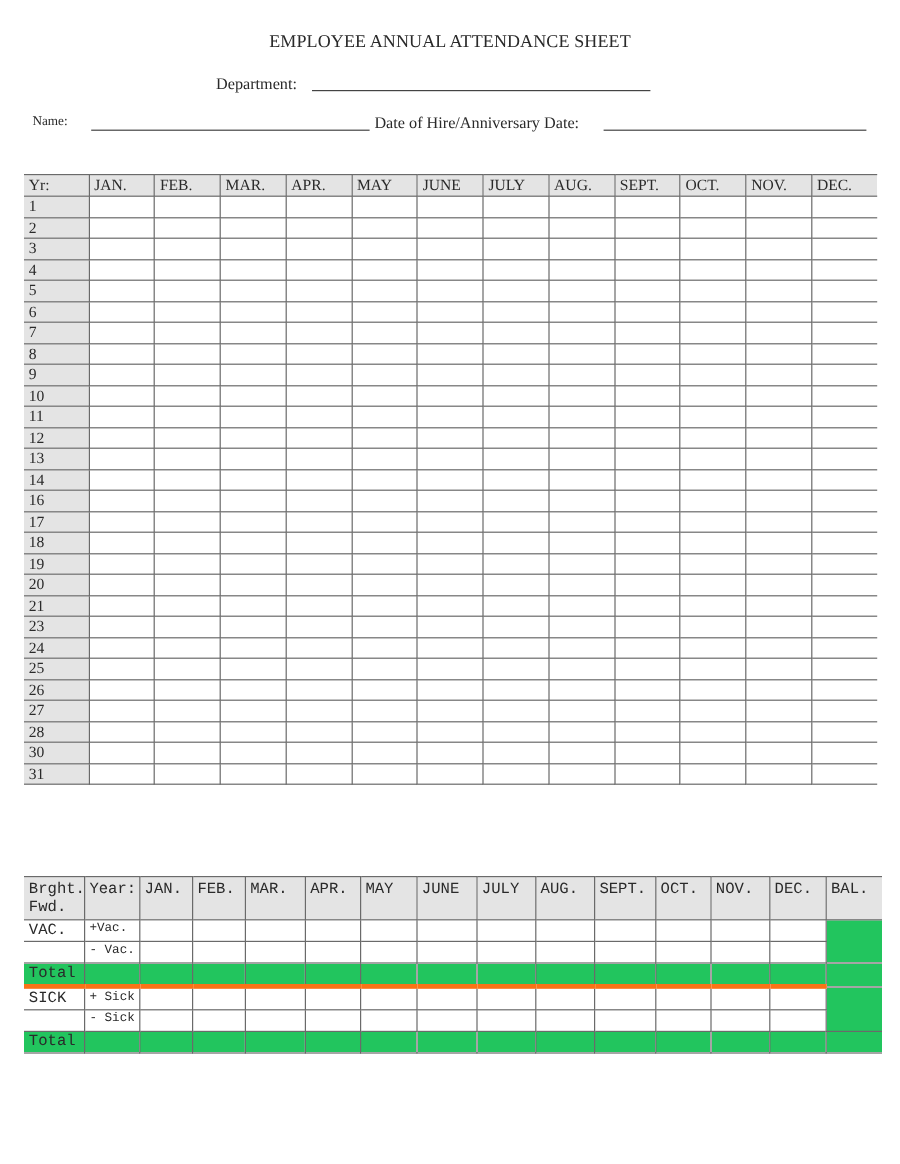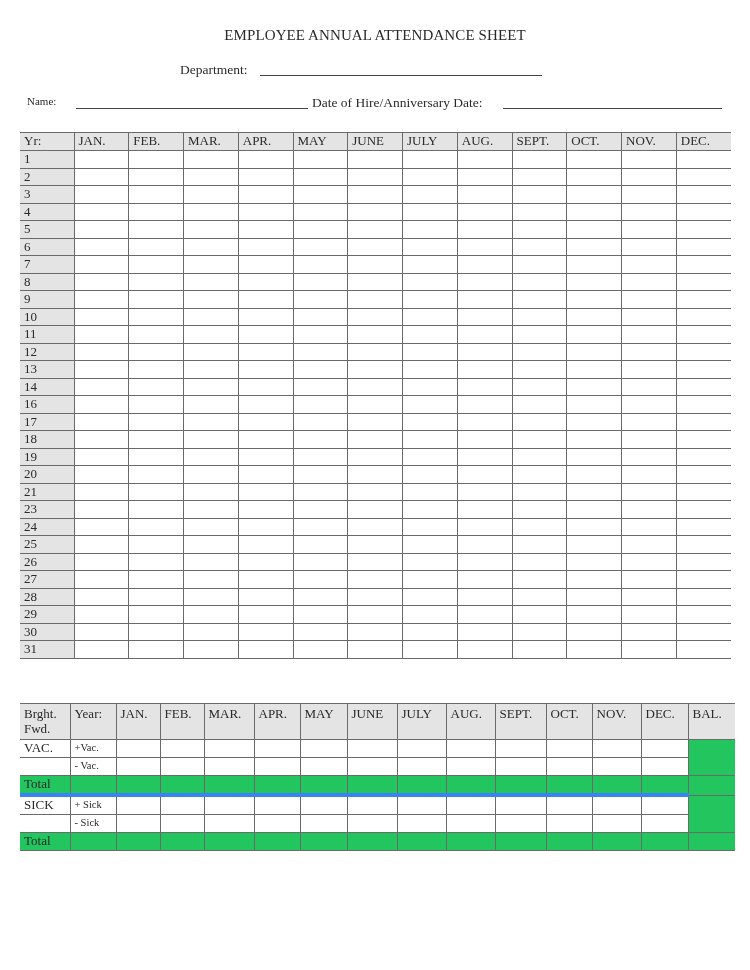--- a/index.html
+++ b/index.html
@@ -9,39 +9,39 @@
   .title { top:27px; left:0; width:750px; text-align:center; font-size:15px; letter-spacing:0.1px; }
   .dept-label { top:62px; left:180px; font-size:13.5px; }
   .dept-line { top:75px; left:260px; width:282px; border-bottom:1px solid #444; }
   .name-label { top:95px; left:27px; font-size:11px; }
   .name-line { top:108px; left:76px; width:232px; border-bottom:1px solid #444; }
   .hire-label { top:95px; left:312px; font-size:13.5px; }
   .hire-line { top:108px; left:503px; width:219px; border-bottom:1px solid #444; }
 
   
   table { border-collapse:collapse; position:absolute; table-layout:fixed; }
-  #t1 { left:20px; top:132px; width:711px; }
+  #t1 { left:20px; top:145px; width:711px; }
   #t1 td, #t1 th { border:1px solid #6a6a6a; padding:0 0 0 4px; font-weight:normal;
                    text-align:left; font-size:13px; line-height:16px; height:16.5px;
                    vertical-align:top; overflow:hidden; white-space:nowrap; }
   #t1 thead th { background:#e4e4e4; height:17px; border-top:1px solid #6a6a6a; }
   #t1 td.day { background:#e4e4e4; }
   #t1 tr > *:first-child { border-left:none; }
   #t1 tr > *:last-child { border-right:none; }
 
   
-  #t2 { left:20px; top:703px; width:715px; }
+  #t2 { left:20px; top:730px; width:715px;font-family:Liberation Mono, monospace; }
   #t2 td, #t2 th { border:1px solid #6a6a6a; padding:0 0 0 4px; font-weight:normal;
                    text-align:left; font-size:13px; line-height:15px; vertical-align:top;
                    overflow:hidden; white-space:nowrap; }
   #t2 thead th { background:#e4e4e4; height:33px; padding-top:2px; }
   #t2 td { height:17px; }
   #t2 td.small { font-size:10.5px;margin-left:46px; }
   #t2 .grey { background:#22c55e; }
-  #t2 tr.thick td.thk { border-top:4px solid #3b82f6; }
+  #t2 tr.thick td.thk { border-top:4px solid #f97316; }
   #t2 tr > *:first-child { border-left:none; }
   #t2 tr > *:last-child { border-right:none; }
 </style>
 </head>
 <body>
 
 <div class="abs title">EMPLOYEE ANNUAL ATTENDANCE SHEET</div>
 
 <div class="abs dept-label">Department:</div>
 <div class="abs dept-line"></div>
@@ -456,35 +456,20 @@
         <td></td>
         <td></td>
         <td></td>
         <td></td>
         <td></td>
         <td></td>
         <td></td>
       </tr>
       <tr>
         <td class="day">28</td>
-        <td></td>
-        <td></td>
-        <td></td>
-        <td></td>
-        <td></td>
-        <td></td>
-        <td></td>
-        <td></td>
-        <td></td>
-        <td></td>
-        <td></td>
-        <td></td>
-      </tr>
-      <tr>
-        <td class="day">29</td>
         <td></td>
         <td></td>
         <td></td>
         <td></td>
         <td></td>
         <td></td>
         <td></td>
         <td></td>
         <td></td>
         <td></td>

